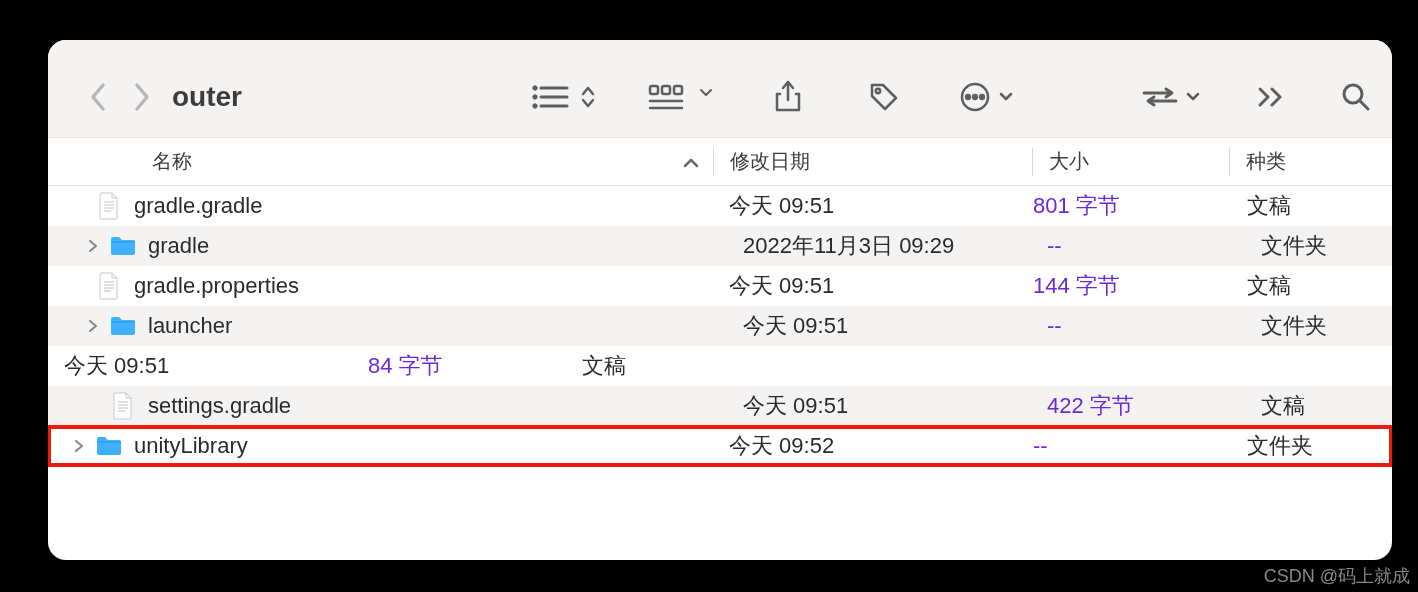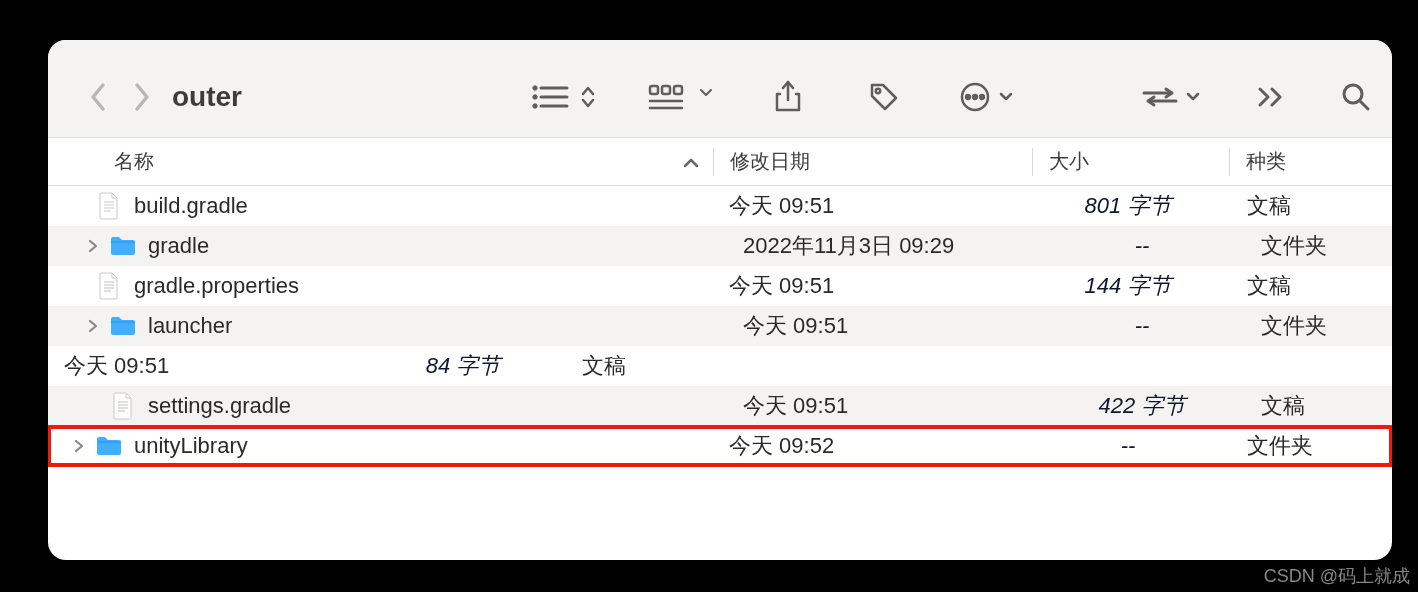--- a/index.html
+++ b/index.html
@@ -56,41 +56,41 @@
     align-items: center;
     font-size: 20px;
     color: #3c3c3c;
   }
   .header-row .col-divider {
     width: 1px;
     height: 28px;
     background: #d9d8d7;
   }
   .col-name-h { flex: 0 0 665px; display:flex; align-items:center; }
-  .col-name-h .label { padding-left: 66px; font-weight: 500; }
+  .col-name-h .label { padding-left: 104px; font-weight: 500; }
   .col-name-h .sort { margin-left: auto; margin-right: 14px; color: #6a6a6a; }
   .col-date-h { flex: 0 0 318px; padding-left: 16px; font-weight: 500; }
   .col-size-h { flex: 0 0 196px; padding-left: 16px; font-weight: 500; }
   .col-kind-h { flex: 1; padding-left: 16px; font-weight: 400; }
 
   .rows { }
   .row {
     height: 40px;
     display: flex;
     align-items: center;
     font-size: 22px;
     color: #2a2a2a;
   }
   .row.even { background: #fff; }
   .row.odd { background: #f4f3f2; padding-left: 14px; }
   .row.highlighted { outline: 4px solid #ef1a0e; outline-offset: -3px; }
 
   .cell-name { flex: 0 0 665px; display: flex; align-items: center; }
   .cell-date { flex: 0 0 320px; padding-left: 16px; }
-  .cell-size { flex: 0 0 198px; text-align: center; padding-right: 8px; color: #0f172a; font-style: italic; }
+  .cell-size { flex: 0 0 198px; text-align: left; padding-right: 8px; color: #6d28d9; }
   .cell-kind { flex: 1; padding-left: 16px; }
 
   .disclosure {
     width: 18px; height: 18px;
     margin-left: 22px;
     display: flex; align-items: center; justify-content: center;
     color: #888;
   }
   .disclosure.hidden { visibility: hidden; }
   .file-icon {
@@ -247,21 +247,21 @@
           <span class="file-icon">
             <svg class="doc-svg" viewBox="0 0 22 28">
   <path d="M3 1 h11 l5 5 v20 q0 1 -1 1 H3 q-1 0 -1-1 V2 q0-1 1-1 z" fill="#fefefe" stroke="#c9c8c7" stroke-width="1"></path>
   <path d="M14 1 v5 h5" fill="none" stroke="#c9c8c7" stroke-width="1"></path>
   <line x1="6" y1="10" x2="16" y2="10" stroke="#c9c8c7" stroke-width="1.2"></line>
   <line x1="6" y1="13" x2="16" y2="13" stroke="#c9c8c7" stroke-width="1.2"></line>
   <line x1="6" y1="16" x2="16" y2="16" stroke="#c9c8c7" stroke-width="1.2"></line>
   <line x1="6" y1="19" x2="13" y2="19" stroke="#c9c8c7" stroke-width="1.2"></line>
 </svg>
           </span>
-          <span class="name-text">build.gradle</span>
+          <span class="name-text">gradle.gradle</span>
         </div>
         <div class="cell-date">今天 09:51</div>
         <div class="cell-size">801 字节</div>
         <div class="cell-kind">文稿</div>
       </div>
       <div class="row odd">
         <div class="cell-name">
           <span class="disclosure ">
             <svg width="10" height="14" viewBox="0 0 10 14" stroke="currentColor" fill="none" stroke-width="2.2" stroke-linecap="round" stroke-linejoin="round">
               <polyline points="2,2 8,7 2,12"></polyline>

